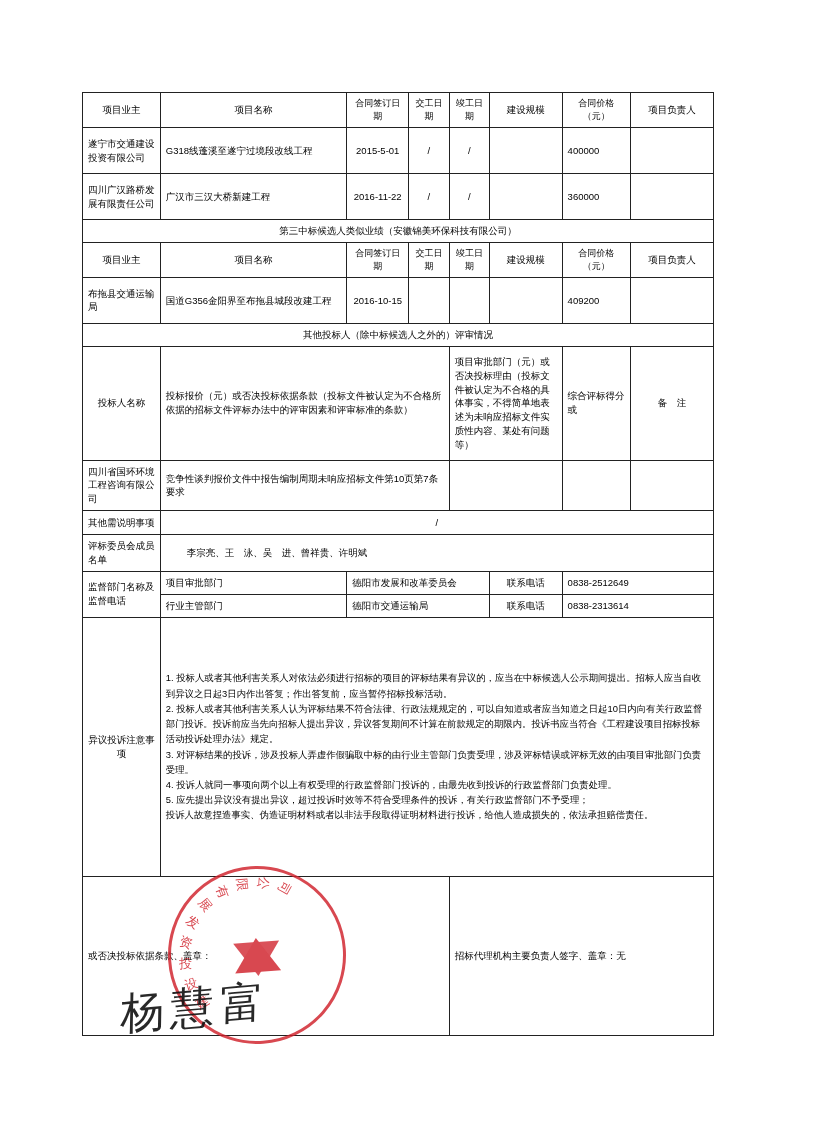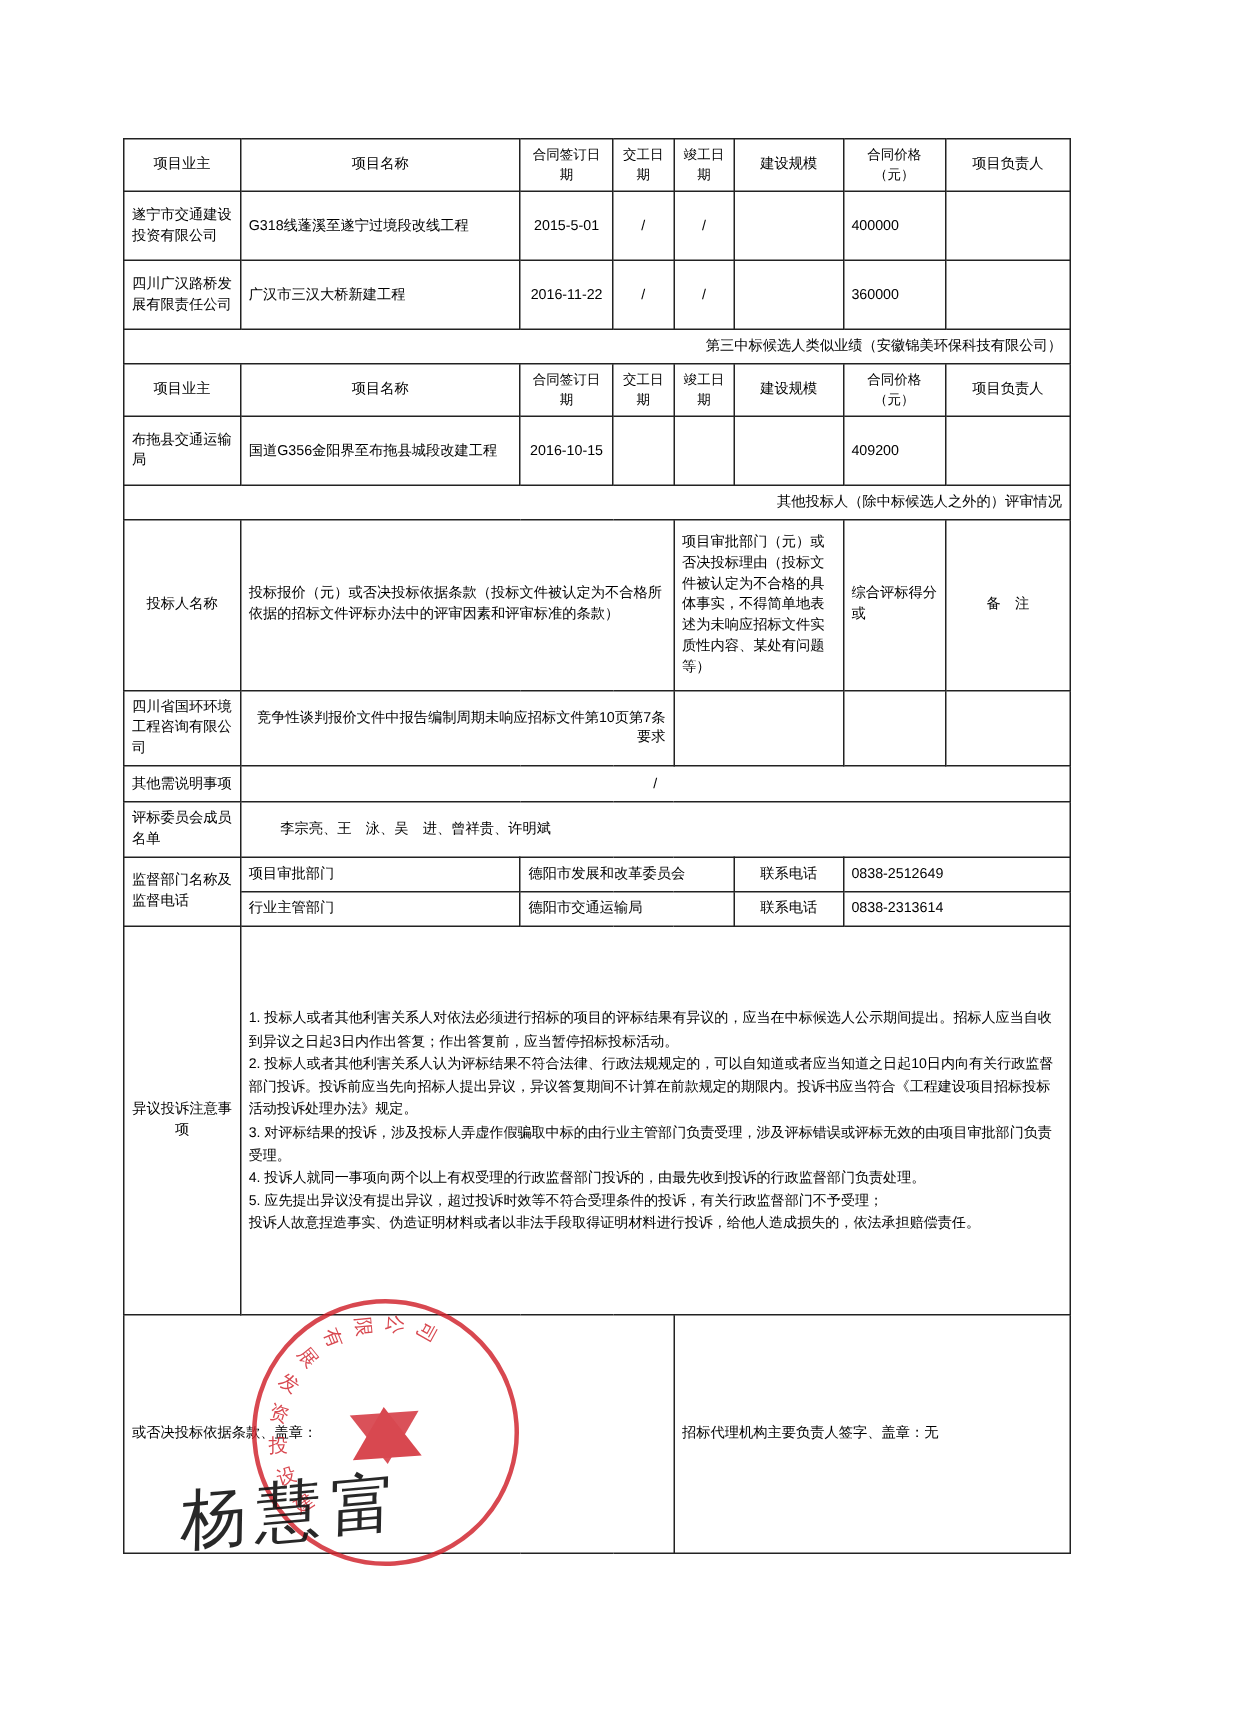--- a/index.html
+++ b/index.html
@@ -35,25 +35,25 @@
     margin-top: 16px;
   }
   .doc-table td {
     border: 1px solid #222;
     padding: 4px 5px;
     vertical-align: middle;
     word-break: break-all;
   }
   .c { text-align: center; }
   .l { text-align: left; }
-  .top { vertical-align: top; text-align: right; }
+  .top { vertical-align: top; }
   .hdr { text-align: center; }
   .small { font-size: 9px; }
   .tall { height: 46px; }
-  .sect { text-align: right; padding: 5px 4px; }
+  .sect { text-align: center; padding: 5px 4px; }
   .notes {
     text-align: left;
     line-height: 1.62;
     padding: 6px 7px;
     font-size: 9.4px;
   }
   .notes p { margin: 0; }
   .sig-cell {
     height: 150px;
     vertical-align: middle;

